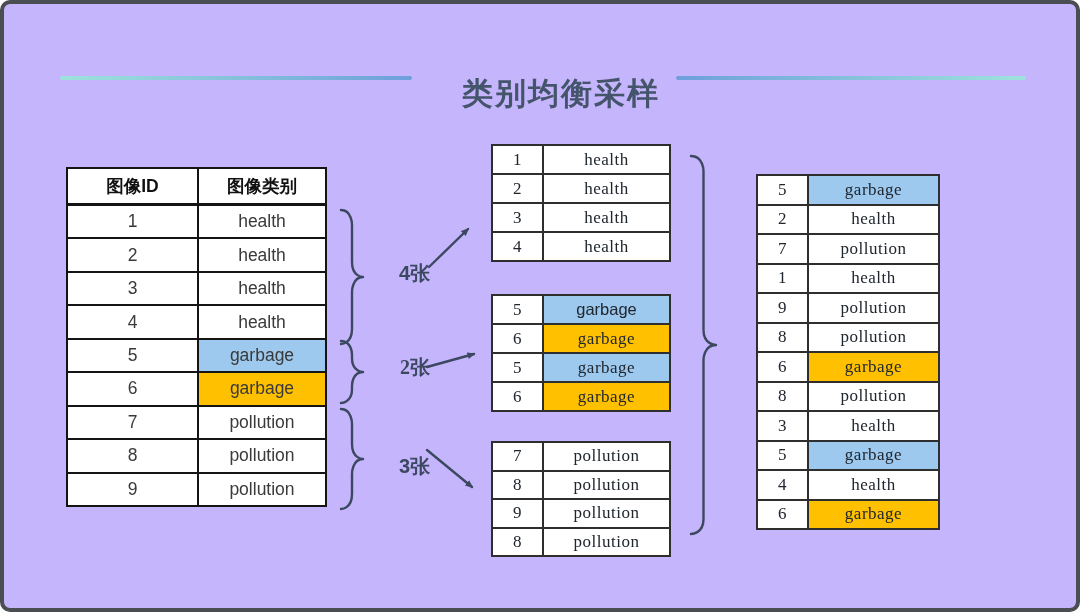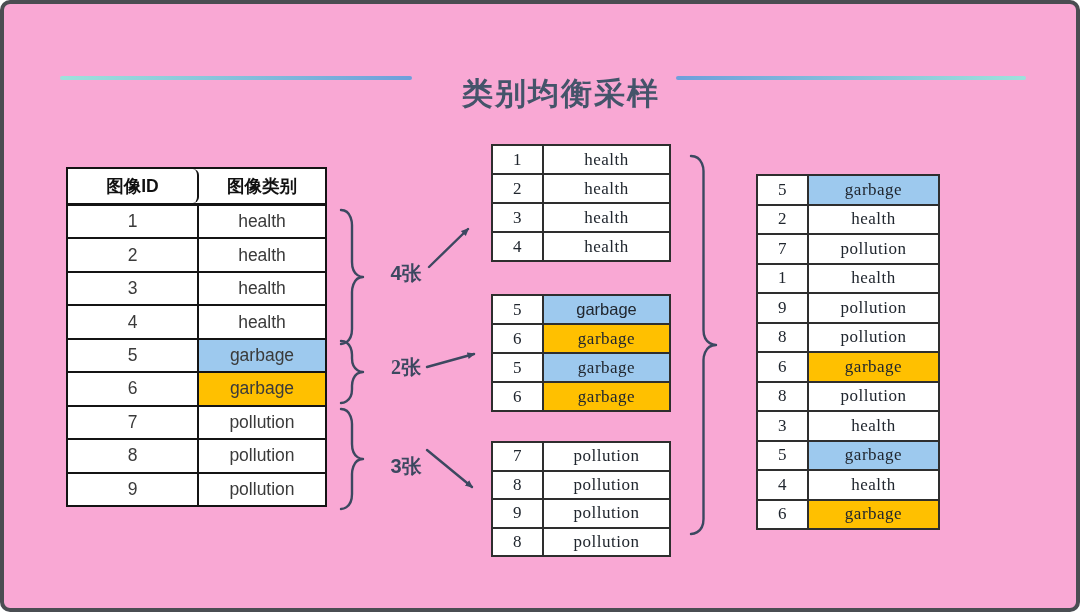--- a/index.html
+++ b/index.html
@@ -1,19 +1,19 @@
 <!DOCTYPE html>
 <html style="--hl-blue: #9DC9EE; --hl-orange: #FFC000; --title-color: #44546A; --shape-color: #3C4860; --accent-blue: #6E9FDB; --accent-teal: #9EE2DC;"><head>
 <meta charset="utf-8">
 <style>
   html,body{margin:0;padding:0;background:#ffffff;}
   body{width:1080px;height:612px;font-family:"Liberation Sans",sans-serif;}
   .slide{
     position:relative;width:1080px;height:612px;box-sizing:border-box;
-    background:#f9a8d4;border:4px solid #4a4d52;border-radius:10px;overflow:hidden;
+    background:#c4b5fd;border:4px solid #4a4d52;border-radius:10px;overflow:hidden;
   }
   
   .page-title{
     position:absolute;left:437px;top:50px;width:240px;height:40px;
     text-align:center;font-size:31px;line-height:38px;font-weight:bold;
     letter-spacing:2px;color:var(--title-color);
   }
   .title-line{position:absolute;top:72px;height:4px;border-radius:2px;}
   .title-line.left{left:56px;width:352px;background:linear-gradient(90deg,var(--accent-teal),var(--accent-blue));}
   .title-line.right{left:672px;width:350px;background:linear-gradient(90deg,var(--accent-blue),var(--accent-teal));}
@@ -25,21 +25,21 @@
   .tr{flex:1;display:flex;min-height:0;}
   .hl-blue{background:var(--hl-blue);}
   .hl-orange{background:var(--hl-orange);}
 
   
   #source-table{
     left:62px;top:163px;width:261px;height:340px;
     border:2.5px solid #141414;font-size:17.5px;color:#3a3a3a;
   }
   #source-table .thead{flex:0 0 34px;border-bottom:3px solid #141414;font-weight:bold;color:#111;font-size:17.5px;}
-  #source-table .th:first-child{width:131px;border-right:2.5px solid #141414;border-radius:6px;}
+  #source-table .th:first-child{width:131px;border-right:2.5px solid #141414;}
   #source-table .th:last-child{flex:1;}
   #source-table .tr + .tr{border-top:2px solid #141414;}
   #source-table .td.id{width:131px;border-right:2.5px solid #141414;}
   #source-table .td.cat{flex:1;}
 
   
   .serif-table{
     border:2px solid #2e2e2e;color:#20262e;
     font-family:"Liberation Serif","DejaVu Serif",serif;font-size:17px;letter-spacing:0.5px;
   }
@@ -48,21 +48,21 @@
   .serif-table .td.cat{flex:1;}
   #sample-table-0{left:487px;top:140px;width:180px;height:118px;}
   #sample-table-1{left:487px;top:290px;width:180px;height:118px;}
   #sample-table-2{left:487px;top:437px;width:180px;height:116px;}
   
   #sample-table-1 .tr:first-child .td.cat{font-family:"Liberation Sans",sans-serif;letter-spacing:0;font-size:16.5px;}
   #result-table{left:752px;top:170px;width:184px;height:356px;}
 
   
   .count-label{
-    position:absolute;width:48px;text-align:center;font-size:20px;font-weight:bold;
+    position:absolute;width:48px;text-align:right;font-size:20px;font-weight:bold;
     color:var(--shape-color);
   }
   #count-0{left:378px;top:256px;}
   #count-1{left:378px;top:350px;font-family:Liberation Serif, serif;}
   #count-2{left:378px;top:449px;}
 
   
   .overlay{position:absolute;left:0;top:0;width:1080px;height:612px;pointer-events:none;}
   .brace{fill:none;stroke:var(--shape-color);stroke-width:2.4;stroke-linecap:round;stroke-linejoin:round;}
   .arrow{stroke:var(--shape-color);stroke-width:2.4;stroke-linecap:round;}

